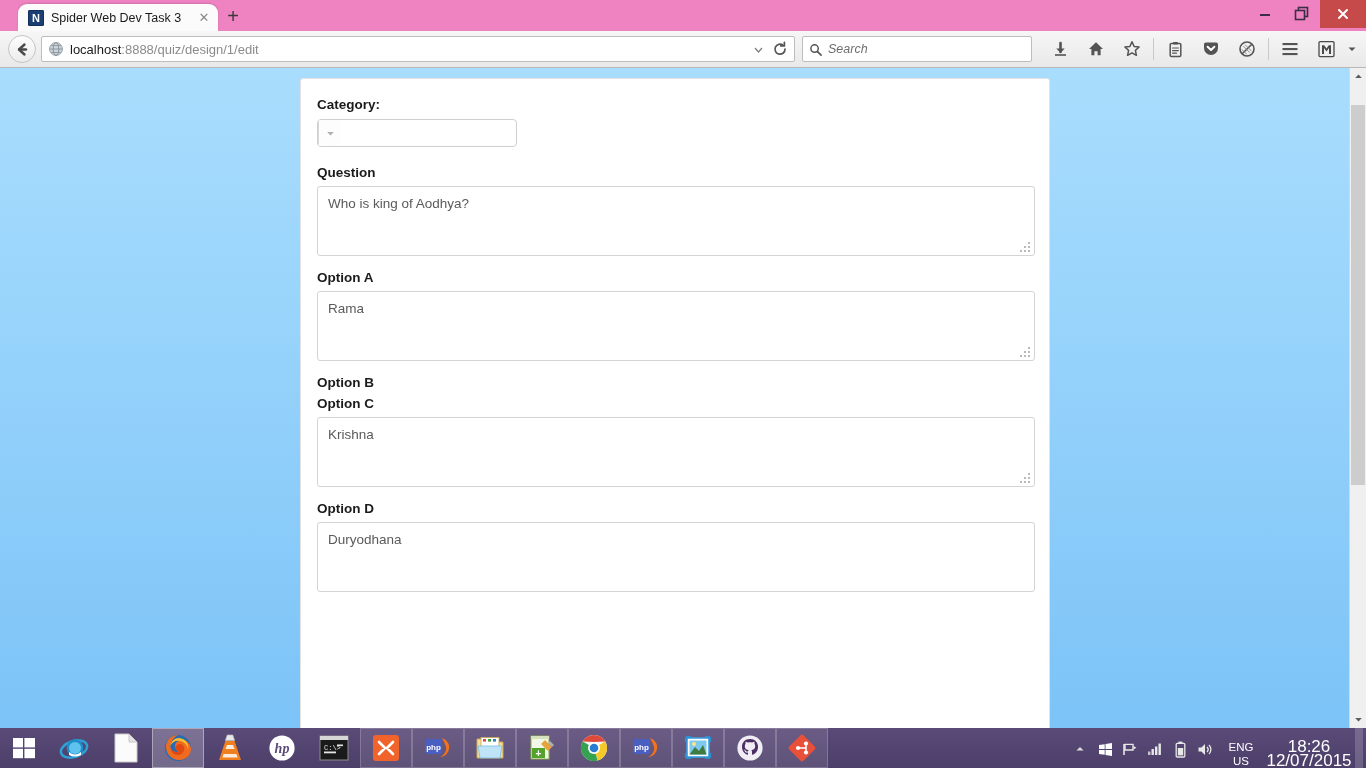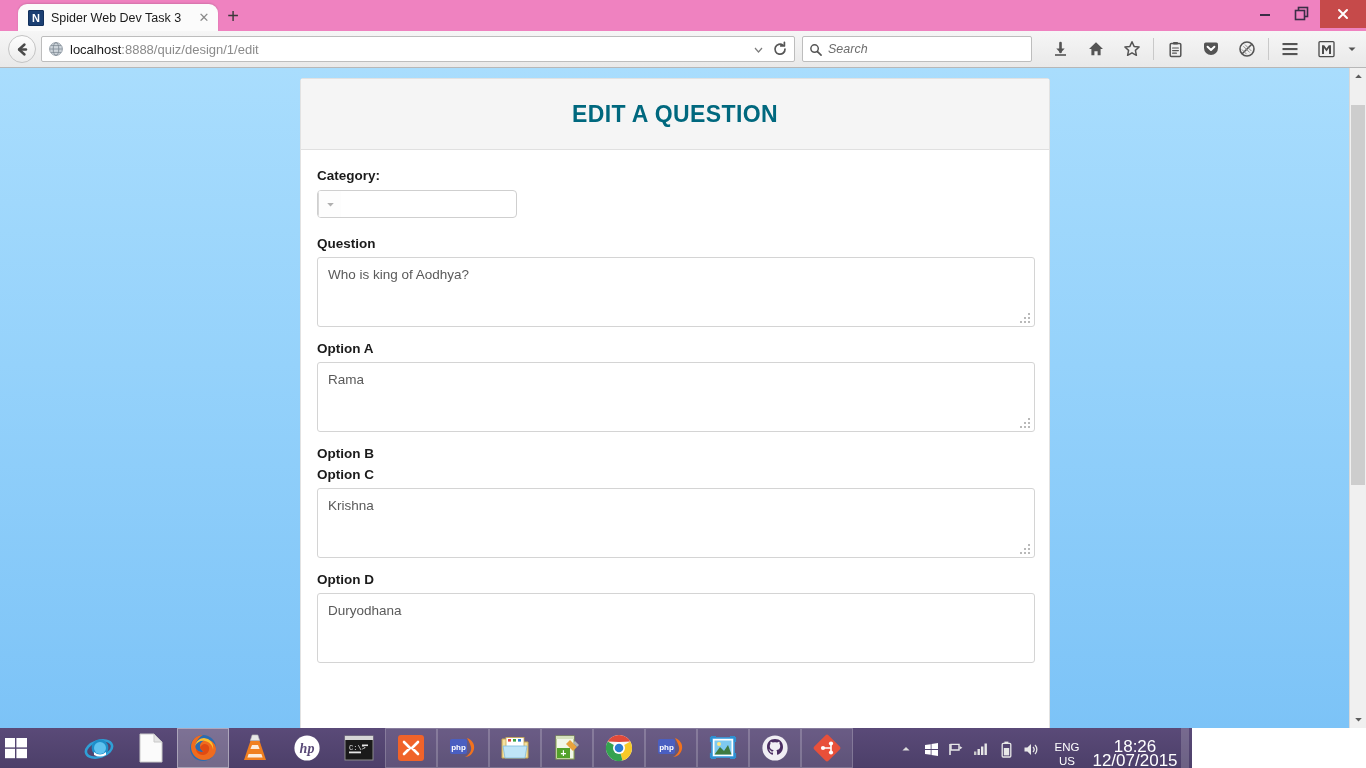--- a/index.html
+++ b/index.html
@@ -175,23 +175,23 @@
     position: absolute; right: 3px; bottom: 4px;
     width: 10px; height: 10px; pointer-events: none;
   }
   .ta-grip i {
     position: absolute; width: 2px; height: 2px; background: #b9b9b9;
   }
 
   
   .taskbar {
     position: absolute; bottom: 0; left: 0;
-    width: 1192px; height: 40px;
+    width: 1366px; height: 40px;
     background: linear-gradient(180deg, #5a4a78 0%, #4c3f69 100%);
-    display: flex; align-items: stretch; gap: 42px;
+    display: flex; align-items: stretch;
   }
   .start {
     width: 48px; display: flex; align-items: center; justify-content: center;
     cursor: pointer;
   }
   .tb-apps { display: flex; align-items: stretch; }
   .tb-app {
     width: 52px; display: flex; align-items: center; justify-content: center;
     cursor: pointer; position: relative;
   }
@@ -343,23 +343,20 @@
           <path d="M1.5 3.5 L5 7 L8.5 3.5" fill="#545454"></path>
         </svg>
     </div>
   </div>
 </div>
 
 <div class="viewport">
 
   <div class="panel">
 
-    <div class="panel-head">
-      <h1 class="panel-title">EDIT A QUESTION</h1>
-    </div>
 
     <div class="panel-body">
 
       <label class="field-label">Category:</label>
       <div class="select-wrap">
         <div class="select-btn">
           <svg width="9" height="9" viewBox="0 0 9 9">
               <path d="M1.2 3 L4.5 6.4 L7.8 3" fill="#b0b0b0"></path>
             </svg>
         </div>

